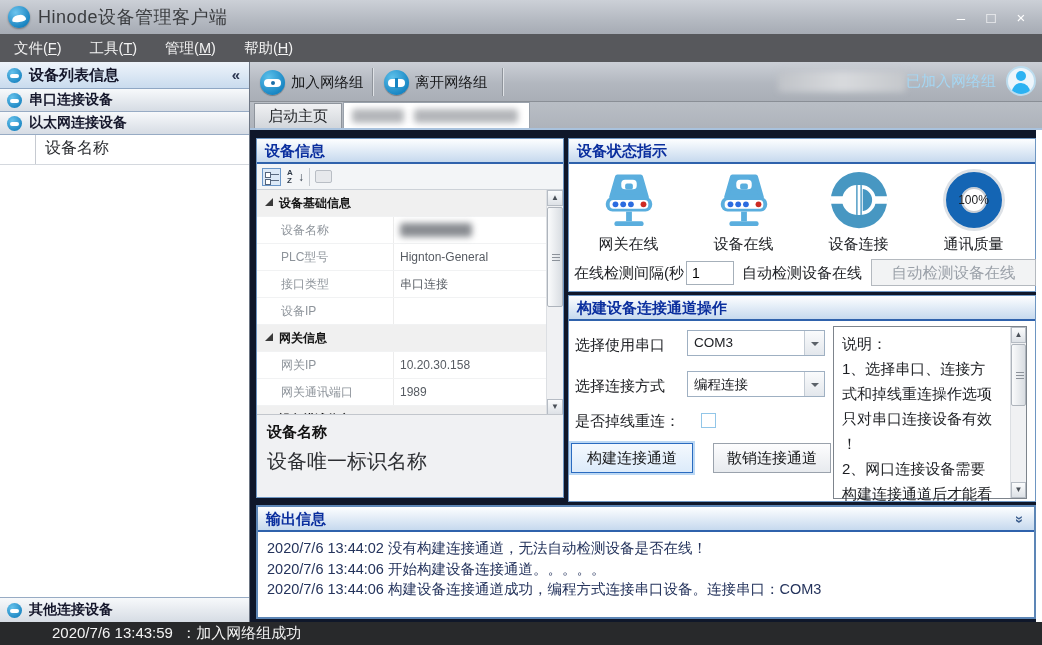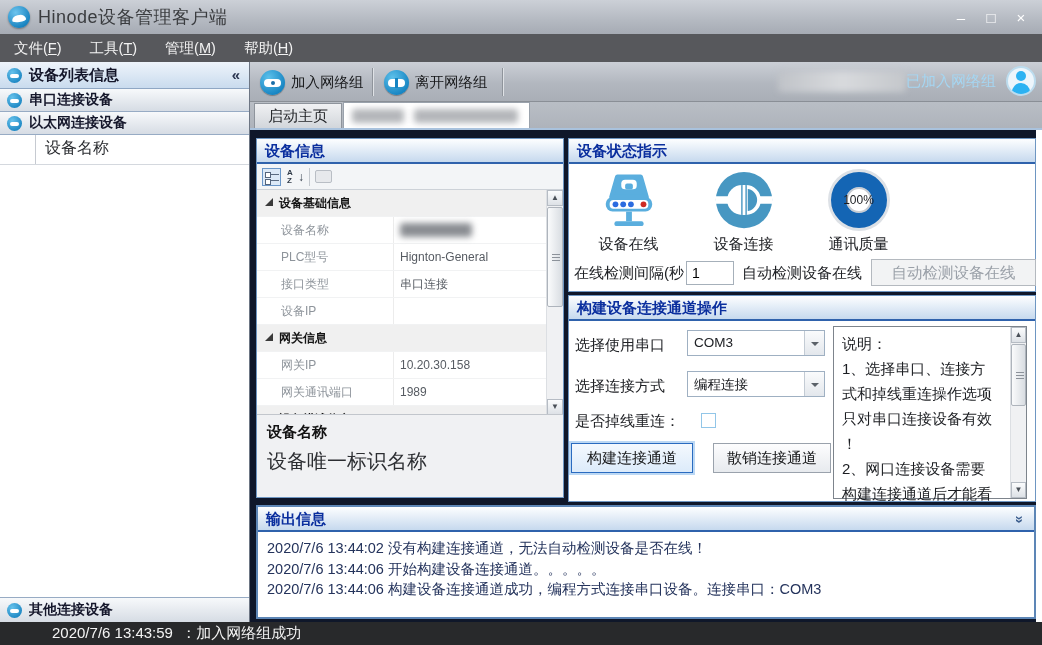--- a/index.html
+++ b/index.html
@@ -303,20 +303,40 @@
               <rect x="12" y="30" width="40" height="9" rx="4" fill="#fff"></rect>
               <circle cx="18" cy="34.5" r="3" fill="#2b6be0"></circle>
                   <circle cx="26" cy="34.5" r="3" fill="#2b6be0"></circle>
                   <circle cx="34" cy="34.5" r="3" fill="#2b6be0"></circle>
                   <circle cx="47" cy="34.5" r="3" fill="#cc2a22"></circle>
               <rect x="29" y="42" width="6" height="10" fill="#5aaede"></rect>
               <rect x="17" y="52" width="30" height="5" rx="2" fill="#5aaede"></rect>
             </svg>
               </span>
             </div>
+          <div class="label">网关在线</div>
+        </div>
+        <div class="ind">
+          <div class="icon-box">
+              <span>
+            <svg width="62" height="58" viewBox="0 0 64 60">
+              <polygon points="20,6 44,6 50,27 14,27" fill="#5aaede" stroke="#5aaede" stroke-width="5" stroke-linejoin="round"></polygon>
+              <rect x="24" y="9" width="16" height="10" rx="4" fill="#fff"></rect>
+              <rect x="28" y="13" width="8" height="6" rx="2" fill="#5aaede"></rect>
+              <rect x="8" y="27" width="48" height="15" rx="7" fill="#5aaede"></rect>
+              <rect x="12" y="30" width="40" height="9" rx="4" fill="#fff"></rect>
+              <circle cx="18" cy="34.5" r="3" fill="#2b6be0"></circle>
+                  <circle cx="26" cy="34.5" r="3" fill="#2b6be0"></circle>
+                  <circle cx="34" cy="34.5" r="3" fill="#2b6be0"></circle>
+                  <circle cx="47" cy="34.5" r="3" fill="#cc2a22"></circle>
+              <rect x="29" y="42" width="6" height="10" fill="#5aaede"></rect>
+              <rect x="17" y="52" width="30" height="5" rx="2" fill="#5aaede"></rect>
+            </svg>
+              </span>
+            </div>
           <div class="label">设备在线</div>
         </div>
         <div class="ind">
           <div class="icon-box">
               <span>
             <svg width="60" height="60" viewBox="0 0 64 64">
               <circle cx="32" cy="32" r="30" fill="#4797c2"></circle>
               <rect x="2" y="28" width="14" height="8" fill="#fff"></rect>
               <rect x="48" y="28" width="14" height="8" fill="#fff"></rect>
               <path d="M30 16 a16 16 0 1 0 0 32 z" fill="#fff"></path>

